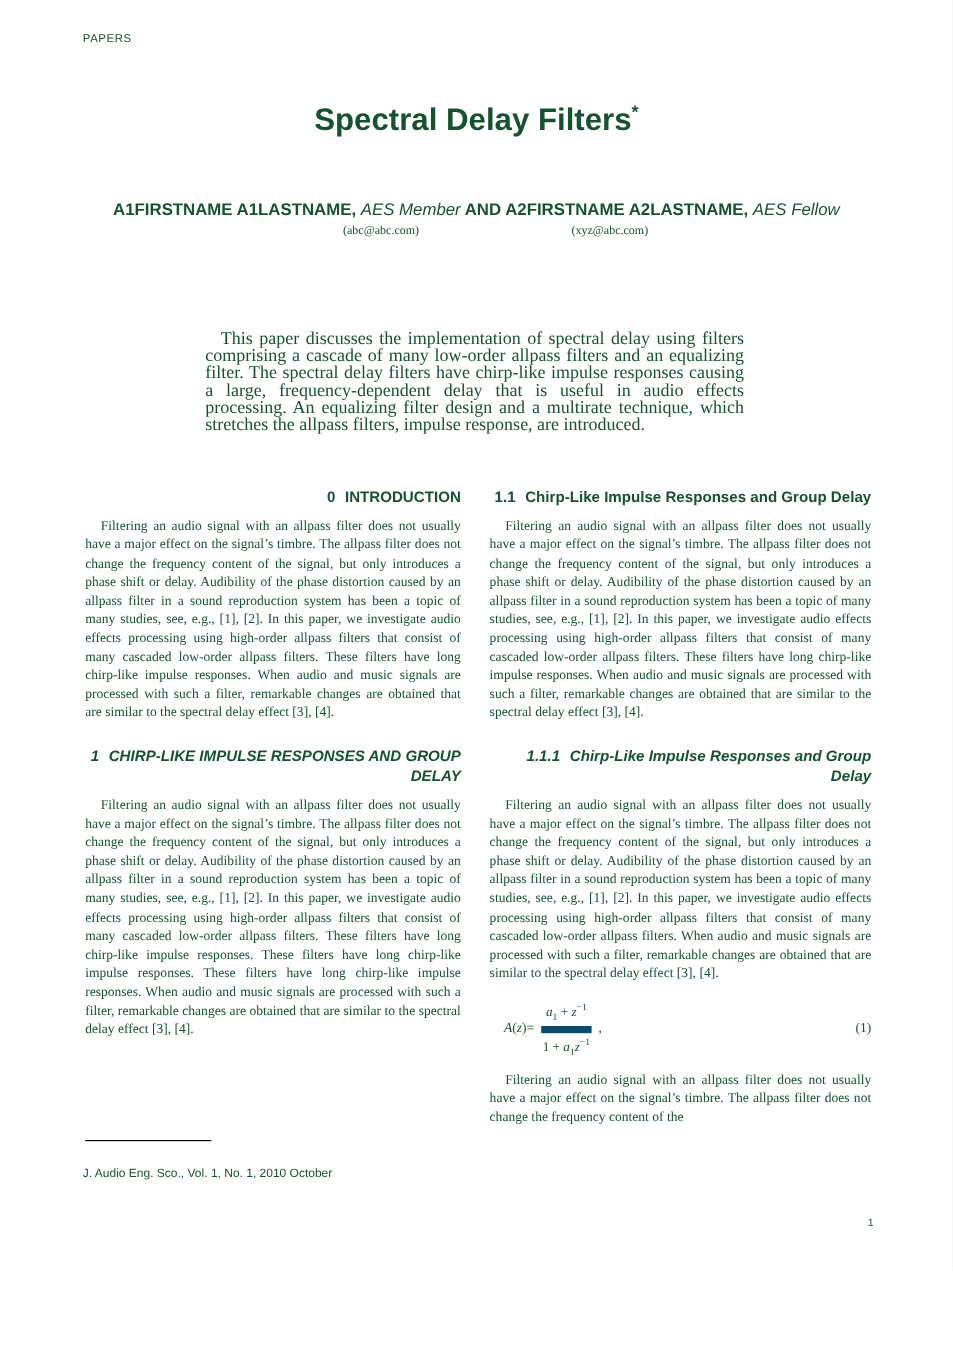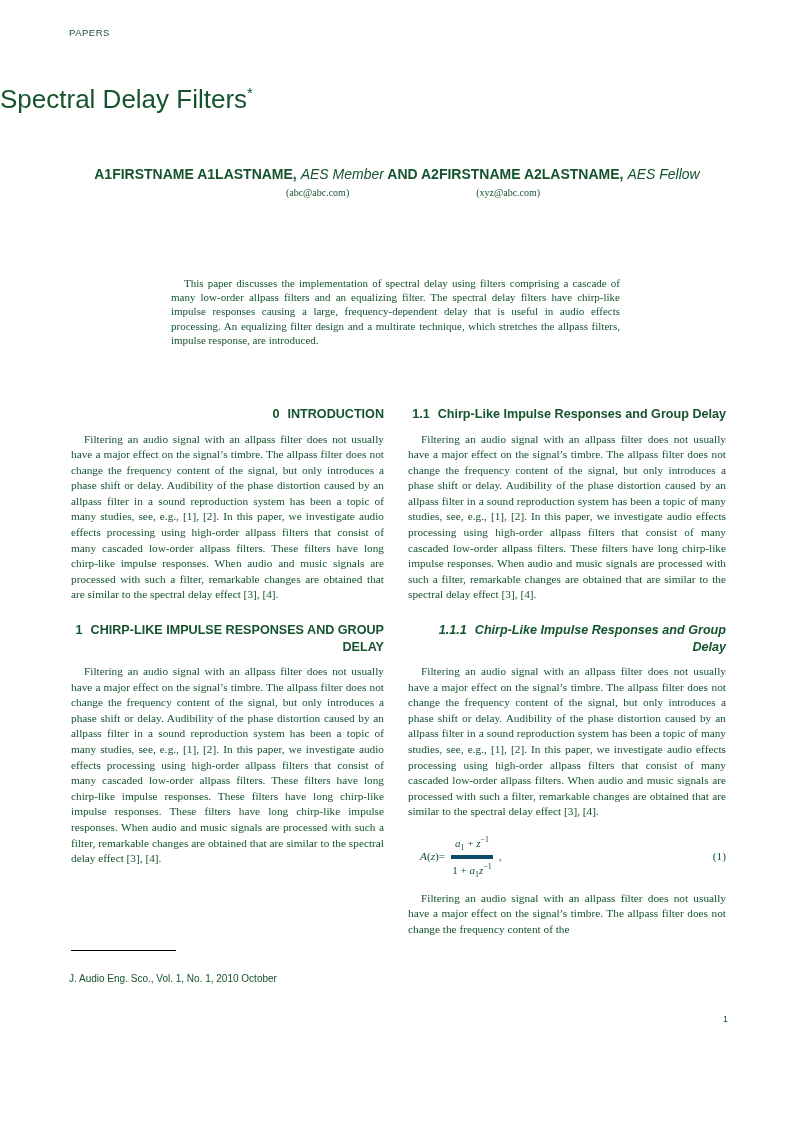--- a/index.html
+++ b/index.html
@@ -13,23 +13,23 @@
     font-family: "Liberation Serif", serif;
     overflow: hidden;
   }
   .running-head {
     position: absolute; top: 27px; left: 69px;
     font-family: "Liberation Sans", sans-serif;
     font-size: 9.5px; letter-spacing: 0.5px;
   }
   .title {
     position: absolute; top: 84px; left: 0; width: 100%;
-    margin: 0; 
+    margin: 0; text-align: center;
     font-family: "Liberation Sans", sans-serif;
-    font-weight: normal; font-size: 26px;
+    font-weight: bold; font-size: 26px;
   }
   .title sup { font-size: 15px; vertical-align: 10px; }
   .byline {
     position: absolute; top: 166px; left: 0; width: 100%;
     text-align: center;
     font-family: "Liberation Sans", sans-serif;
     font-size: 14px; font-weight: bold;
   }
   .byline .role { font-weight: normal; font-style: italic; }
   .emails {
@@ -37,50 +37,50 @@
     display: flex; justify-content: center; gap: 127px;
     font-size: 10px;
     padding-left: 16px;
   }
   .affiliation {
     position: absolute; top: 212px; left: 0; width: 100%;
     text-align: center; font-style: italic; font-size: 11.5px;
   }
   .abstract {
     position: absolute; top: 276px; left: 171px; width: 449px;
-    font-size: 11px; line-height: 14.2px;
+    font-size: 15px; line-height: 14.2px;
     text-align: justify; text-indent: 13px;
   }
   .col {
     position: absolute; top: 406px;
     font-size: 11.3px; line-height: 15.6px;
   }
   .col-left  { left: 71px;  width: 313px; }
   .col-right { left: 408px; width: 318px; }
   .col p { margin: 0; text-align: justify; text-indent: 13px; }
   .sec-heading {
     margin: 0 0 9px 0;
     font-family: "Liberation Sans", sans-serif;
     font-weight: bold; font-size: 12.6px; line-height: 16.5px;
     text-align: right;
   }
   .sec-heading.italic { font-style: italic; }
   .sec-heading .sec-num { margin-right: 8px; }
-  .mt { margin-top: 19px; }
+  .mt { margin-top: 19px; font-style: italic; }
   .equation {
     display: flex; align-items: center;
     margin: 13px 0 10px 0;
   }
   .eq-body { display: inline-flex; align-items: center; margin-left: 12px; }
   .mi { font-style: italic; }
   .frac {
     display: inline-flex; flex-direction: column; align-items: center;
     margin: 0 3px; font-size: 11px; line-height: 13px;
   }
-  .frac .num { border-bottom: 4px solid #0c4a6e; padding: 0 4px 1px 4px; }
+  .frac .num { border-bottom: 6px solid #0c4a6e; padding: 0 4px 1px 4px; }
   .frac .den { padding: 1px 4px 0 4px; font-family: Liberation Serif, serif; }
   .frac sub { font-size: 8px; font-style: normal; }
   .frac sup { font-size: 8px; font-style: normal; }
   .eq-number { margin-left: auto; }
   .footnote {
     position: absolute; top: 950px; left: 71px; width: 313px;
     font-size: 10.6px; line-height: 15px;
   }
   .footnote-rule { width: 105px; border-top: 1px solid #000; margin-bottom: 7px; }
   .footnote p { margin: 0; text-align: justify; text-indent: 10px; }

